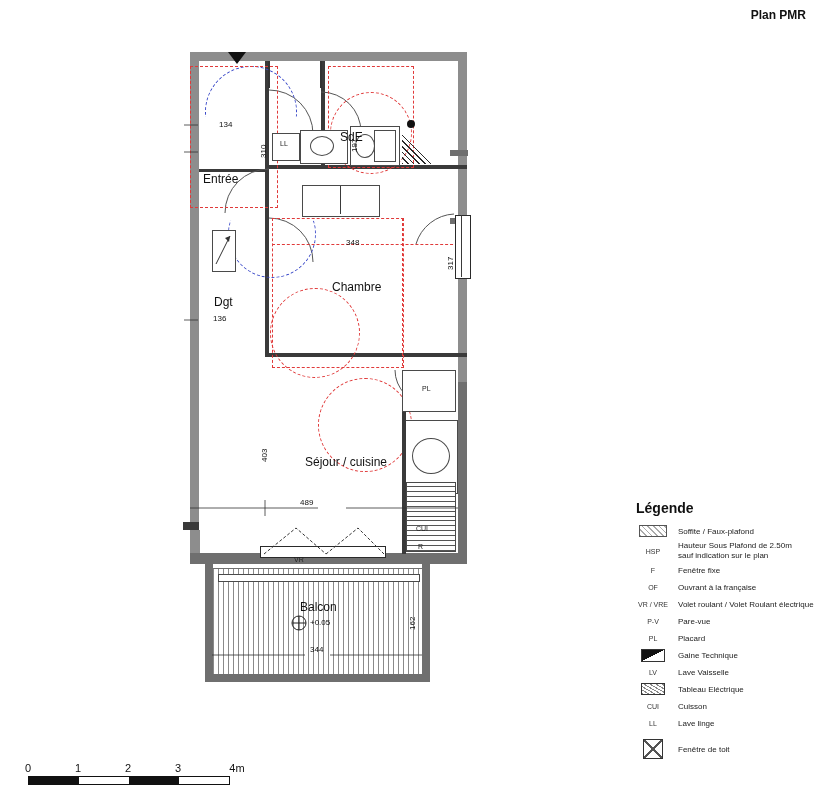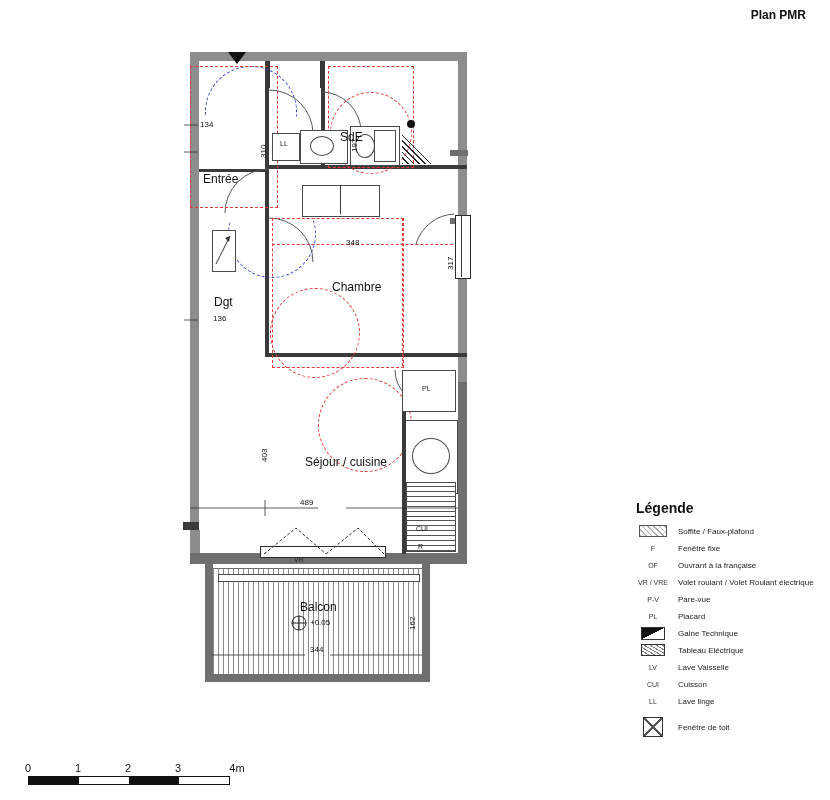--- a/index.html
+++ b/index.html
@@ -312,21 +312,21 @@
   </svg>
 
   <div class="room-label" style="left:190px; top:100px;">SdE</div>
   <div class="room-label" style="left:53px; top:142px;">Entrée</div>
   <div class="room-label" style="left:182px; top:222px;margin-top:28px;">Chambre</div>
   <div class="room-label" style="left:64px; top:265px;">Dgt</div>
   <div class="room-label" style="left:155px; top:425px;">Séjour / cuisine</div>
   <div class="room-label" style="left:150px; top:570px;">Balcon</div>
   <div class="dim" style="left:160px; top:588px;">+0.05</div>
 
-  <div class="dim" style="left:50px; top:90px;">134</div>
+  <div class="dim" style="left:69px; top:90px;">134</div>
   <div class="dim vert" style="left:109px; top:128px;">310</div>
   <div class="dim vert" style="left:200px; top:122px;">197</div>
   <div class="dim" style="left:196px; top:208px;">348</div>
   <div class="dim vert" style="left:296px; top:240px;">317</div>
   <div class="dim" style="left:63px; top:284px;">136</div>
   <div class="dim" style="left:150px; top:468px;">489</div>
   <div class="dim vert" style="left:110px; top:432px;">403</div>
   <div class="dim" style="left:160px; top:615px;">344</div>
   <div class="dim vert" style="left:258px; top:600px;">162</div>
 
@@ -359,20 +359,25 @@
 </div>
 
 <div id="legend">
   <div class="legend-title">Légende</div>
 
   <div class="row">
     <div class="sym"><span class="sym-soffite"></span></div>
     <div class="txt">Soffite / Faux-plafond</div>
   </div>
 
+  <div class="row">
+    <div class="sym">HSP</div>
+    <div class="txt" style="white-space:pre-line;">Hauteur Sous Plafond de 2.50m
+sauf indication sur le plan</div>
+  </div>
 
   <div class="row">
     <div class="sym">F</div>
     <div class="txt">Fenêtre fixe</div>
   </div>
 
 
   <div class="row">
     <div class="sym">OF</div>
     <div class="txt">Ouvrant à la française</div>
@@ -392,27 +397,27 @@
     <div class="sym">PL</div>
     <div class="txt">Placard</div>
   </div>
 
   <div class="row">
     <div class="sym"><span class="sym-gaine"></span></div>
     <div class="txt">Gaine Technique</div>
   </div>
 
   <div class="row">
+    <div class="sym">LV</div>
+    <div class="txt">Lave Vaisselle</div>
+  </div>
+
+  <div class="row">
     <div class="sym"><span class="sym-tableau"></span></div>
     <div class="txt">Tableau Eléctrique</div>
-  </div>
-
-  <div class="row">
-    <div class="sym">LV</div>
-    <div class="txt">Lave Vaisselle</div>
   </div>
 
   <div class="row">
     <div class="sym">CUI</div>
     <div class="txt">Cuisson</div>
   </div>
 
 
   <div class="row">
     <div class="sym">LL</div>

